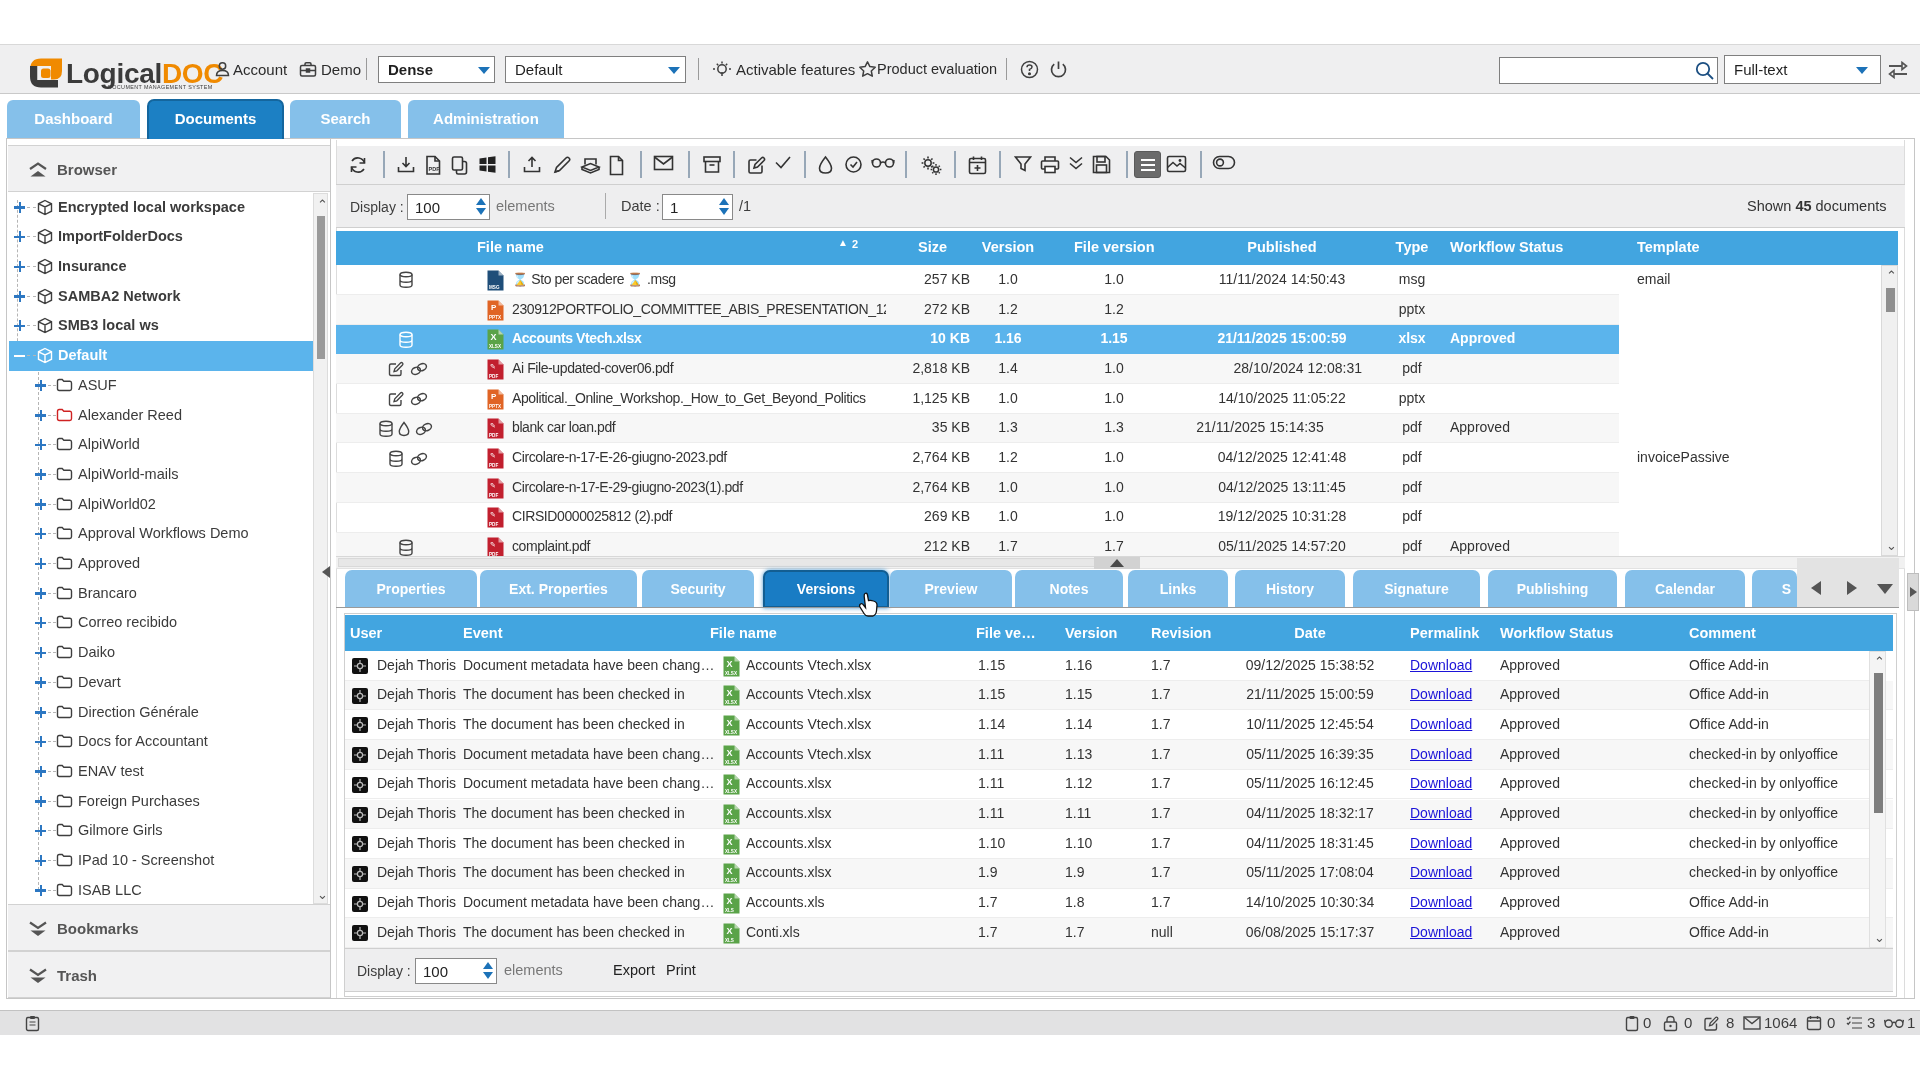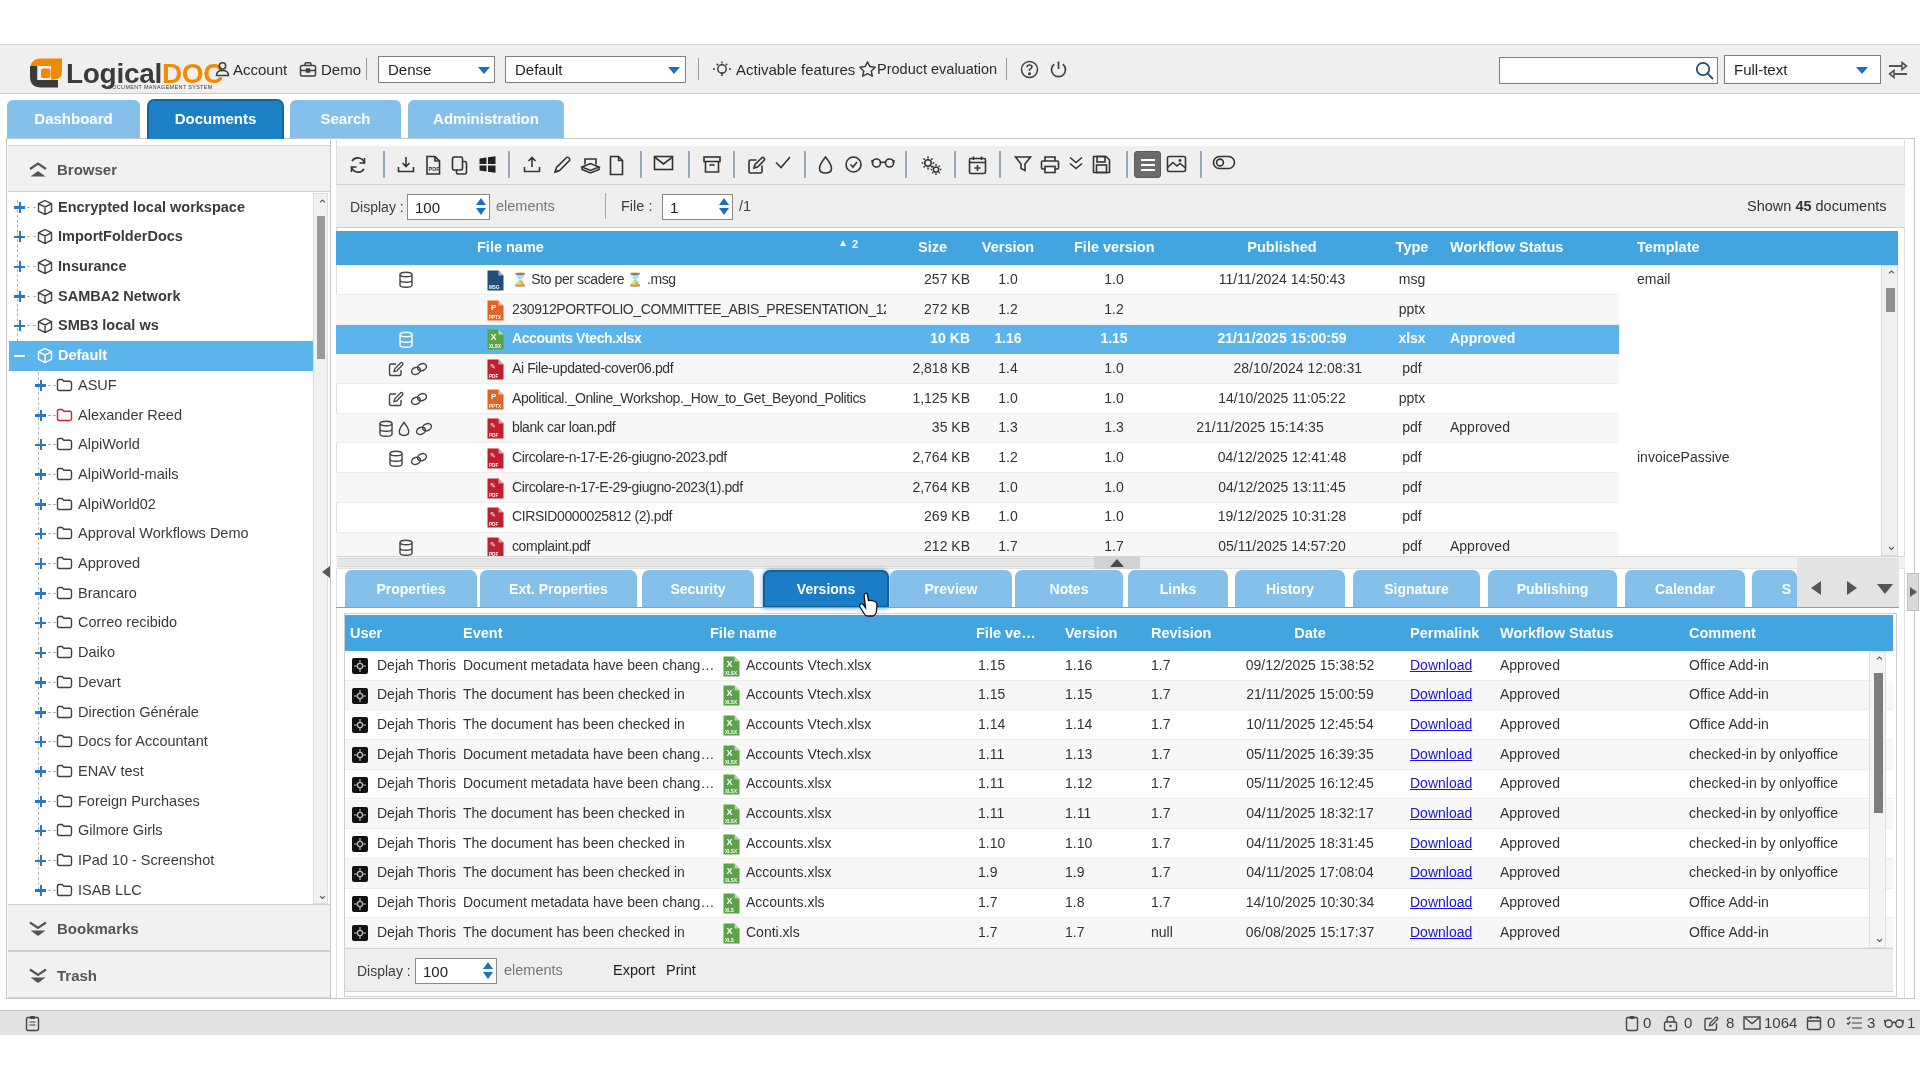--- a/index.html
+++ b/index.html
@@ -83,21 +83,21 @@
       </svg>
     <div class="appitem" style="left:233px;top:61px;">Account</div>
 
     <svg class="abs icostroke" style="left:299px;top:61px;" width="18" height="17" viewBox="0 0 18 17">
         <rect x="1.5" y="4.5" width="15" height="10.5" rx="1.5"></rect>
         <path d="M6 4.5 V3 Q6 1.8 7.2 1.8 L10.8 1.8 Q12 1.8 12 3 V4.5 M1.5 9.5 H16.5 M7.5 8 h3 v3 h-3 Z"></path>
       </svg>
     <div class="appitem" style="left:321px;top:61px;">Demo</div>
     <div class="vsep" style="left:366px;"></div>
 
-    <div class="selectbox" style="left:378px;width:117px;">Dense</div>
+    <div class="selectbox" style="left:378px;width:117px;font-weight:bold;">Dense</div>
     <div class="selarrow" style="left:478px;top:67px;"></div>
     <div class="selectbox" style="left:505px;width:181px;">Default</div>
     <div class="selarrow" style="left:668px;top:67px;"></div>
     <div class="vsep" style="left:698px;"></div>
 
     <svg class="abs icostroke" style="left:712px;top:60px;" width="20" height="19" viewBox="0 0 20 19">
         <circle cx="10" cy="9" r="4.2"></circle>
         <path d="M8.6 13 h2.8 M9 15 h2 M10 1.5 v2 M3 9 h-2 M19 9 h-2 M4.8 3.8 l1.4 1.4 M15.2 3.8 l-1.4 1.4"></path>
       </svg>
     <div class="appitem" style="left:736px;top:61px;">Activable features</div>
@@ -517,21 +517,21 @@
 <div class="abs" style="left:14px;top:14px;font-size:14px;">Display :</div>
 <div class="spinbox" style="left:71px;top:9px;width:83px;">
           <div style="font-size:15px;color:#222;padding:4px 0 0 7px;">100</div>
           <div class="spinner">
             <div class="spin-up"></div>
             <div class="spin-dn"></div>
           </div>
         </div>
 <div class="abs" style="left:160px;top:13px;color:#777;">elements</div>
 <div class="abs" style="left:269px;top:8px;width:1px;height:26px;background:#aaa;"></div>
-<div class="abs" style="left:285px;top:13px;">File :</div>
+<div class="abs" style="left:285px;top:13px;">Date :</div>
 <div class="spinbox" style="left:326px;top:9px;width:71px;">
           <div style="font-size:15px;color:#222;padding:4px 0 0 7px;">1</div>
           <div class="spinner">
             <div class="spin-up"></div>
             <div class="spin-dn"></div>
           </div>
         </div>
 <div class="abs" style="left:403px;top:13px;">/1</div>
 <div class="abs" style="left:1411px;top:13px;color:#333;">Shown <b>45</b> documents</div>
 </div>
@@ -972,21 +972,21 @@
 <svg class="abs" style="left:378px;top:4.5px;" width="17" height="21" viewBox="0 0 17 21">
           <path d="M0.5 0.5 H11.5 L16.5 5.5 V20.5 H0.5 Z" fill="#5aa348"></path>
           <path d="M11.5 0.5 V5.5 H16.5 Z" fill="#fff" fill-opacity="0.55"></path>
           <text x="3.5" y="11" font-size="9" fill="#fff" font-weight="bold" font-family="Liberation Sans">X</text>
           <text x="2" y="18.5" font-size="4.6" fill="#fff" font-weight="bold" font-family="Liberation Sans">XLSX</text>
         </svg>
 <div class="cell" style="left:401px;">Accounts.xlsx</div>
 <div class="cell" style="left:633px;">1.9</div>
 <div class="cell" style="left:720px;">1.9</div>
 <div class="cell" style="left:806px;">1.7</div>
-<div class="cell" style="left:885px;width:160px;text-align:center;">04/11/2025 17:08:04</div>
+<div class="cell" style="left:885px;width:160px;text-align:center;">05/11/2025 17:08:04</div>
 <div class="cell" style="left:1065px;color:#1b13d8;text-decoration:underline;">Download</div>
 <div class="cell" style="left:1155px;">Approved</div>
 <div class="cell" style="left:1344px;">checked-in by onlyoffice</div>
 </div>
 <div class="grow" style="left:345px;top:888.6px;width:1548px;">
 <div class="abs" style="left:7px;top:7px;width:16px;height:16px;background:#111;border-radius:2px;">
           <svg width="16" height="16" viewBox="0 0 16 16">
             <circle cx="8" cy="8" r="2.6" fill="none" stroke="#bbb" stroke-width="1.2"></circle>
             <path d="M8 2 V5 M8 11 V14 M2 8 H5 M11 8 H14" stroke="#bbb" stroke-width="1.2"></path>
           </svg>

